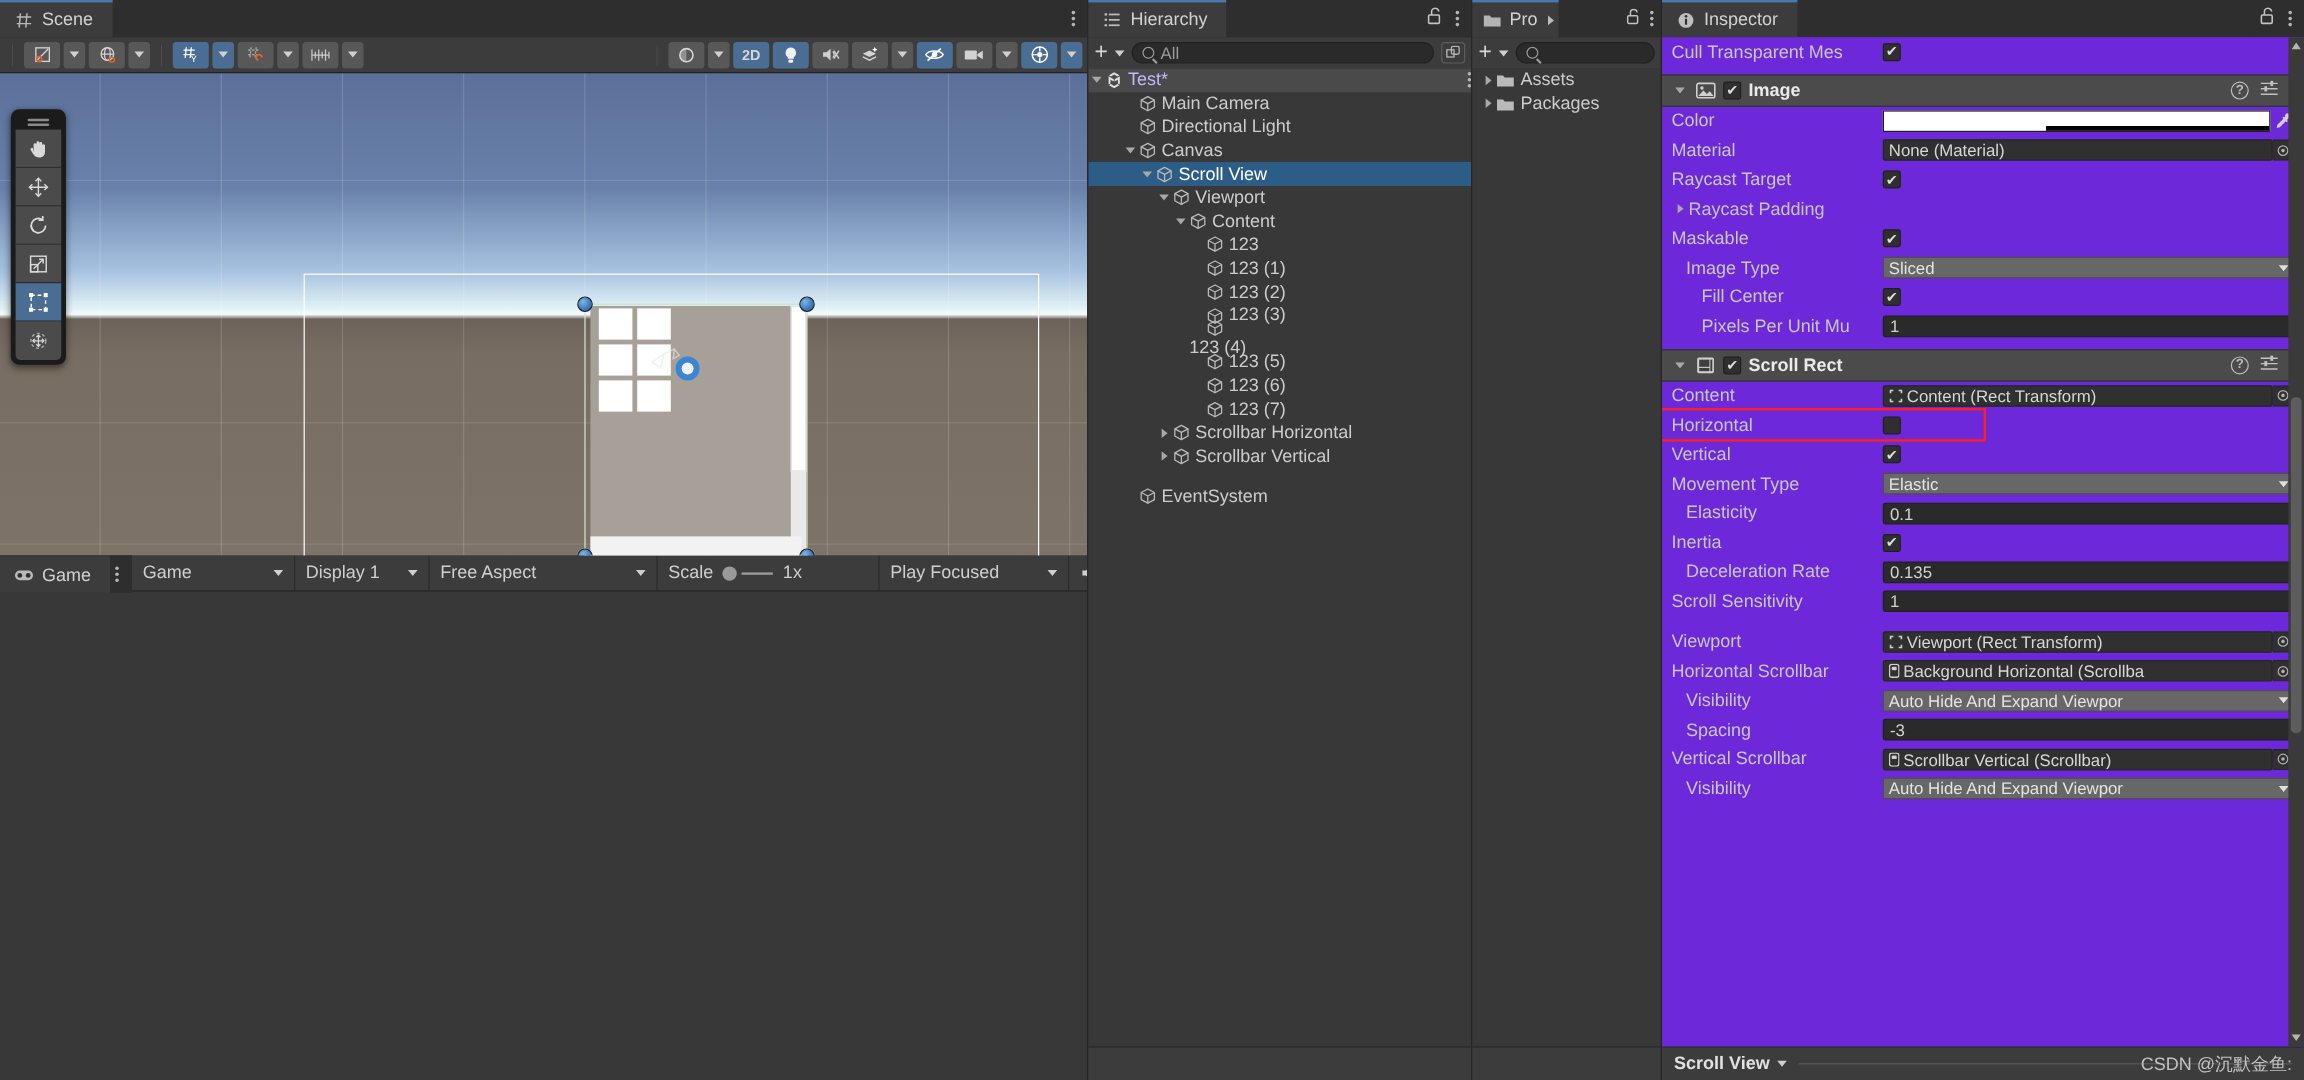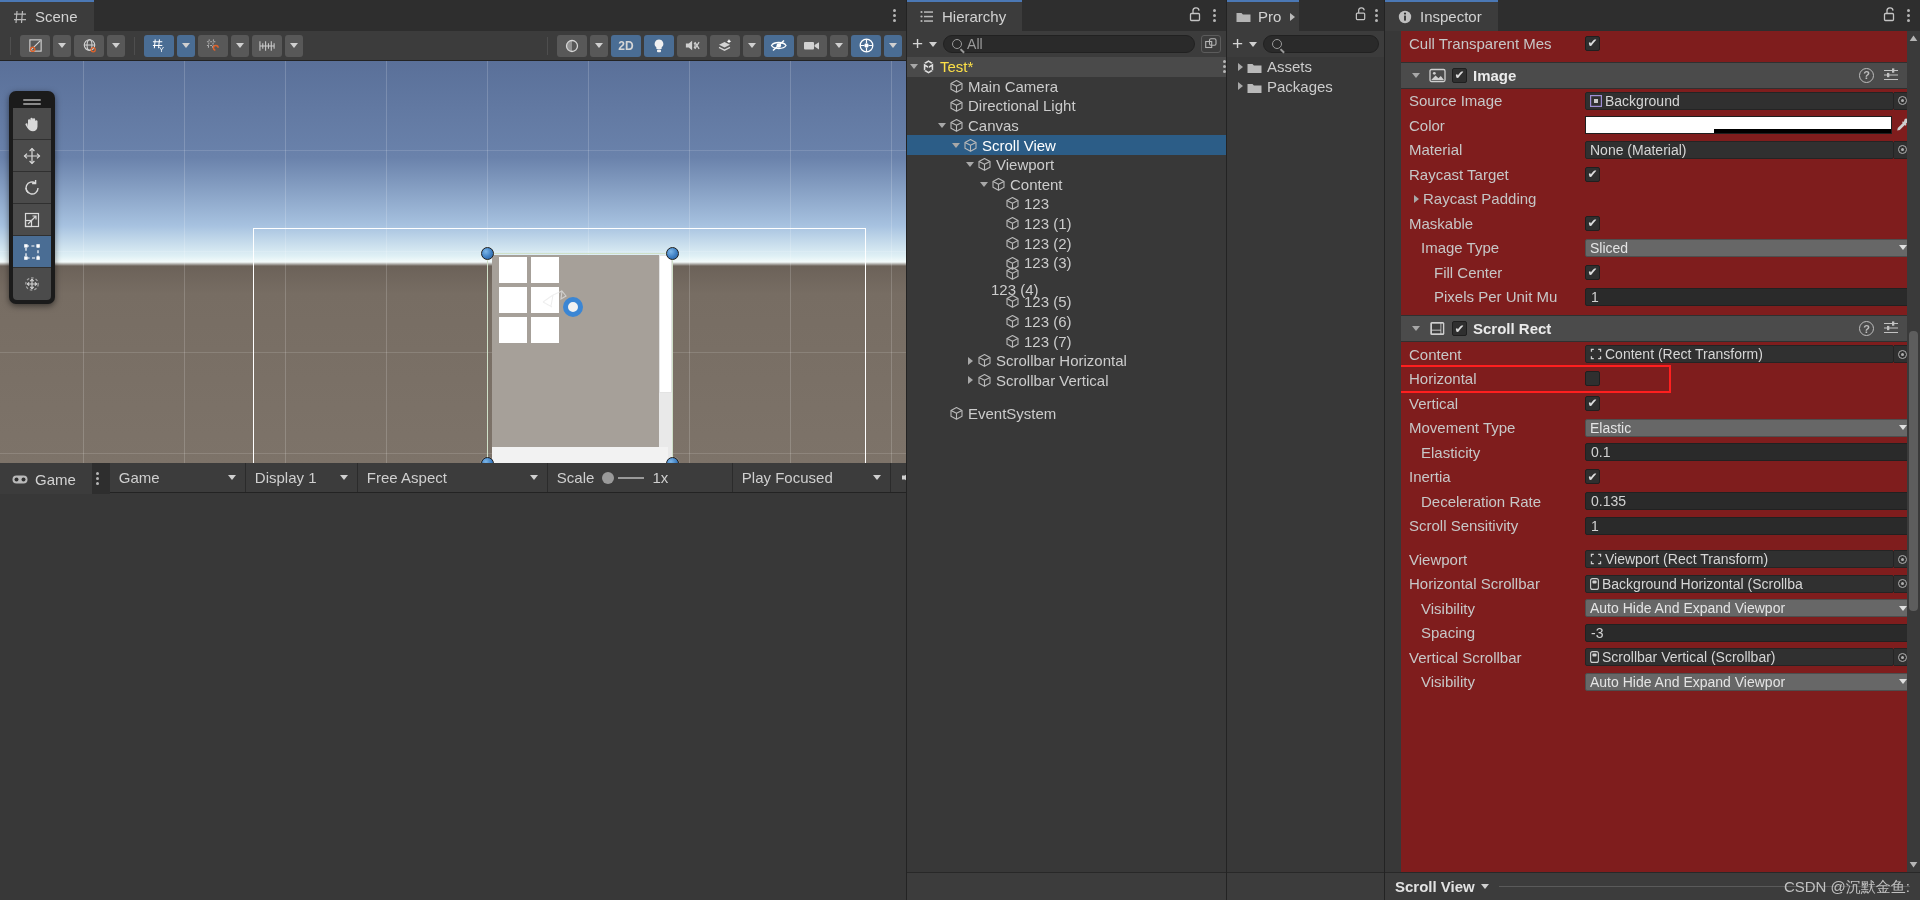--- a/index.html
+++ b/index.html
@@ -118,36 +118,36 @@
   .search-box {
     flex: 1; height: 18px; background: #2a2a2a; border: 1px solid #212121; border-radius: 9px;
     display: flex; align-items: center; gap: 5px; padding: 0 8px; color: #9a9a9a; font-size: 14px;
   }
   .mag { width: 10px; height: 10px; border: 1.5px solid #9a9a9a; border-radius: 50%; position: relative; flex: none; }
   .mag::after { content: ""; position: absolute; right: -4px; bottom: -3px; width: 5px; height: 1.5px; background: #9a9a9a; transform: rotate(45deg); }
   .sq-btn { width: 20px; height: 18px; border: 1px solid #5c5c5c; border-radius: 3px; display: flex; align-items: center; justify-content: center; }
 
   .hier-tree { flex: 1; background: #383838; overflow: hidden; padding-top: 0; }
   .row { height: 19.6px; display: flex; align-items: center; color: #cccccc; font-size: 15px; white-space: nowrap; }
-  .row.scene-root { background: #4a4a4a; color: #fde047; justify-content: space-between; padding-right: 0; }
+  .row.scene-root { background: #4a4a4a; color: #c4b5fd; justify-content: space-between; padding-right: 0; }
   .row.selected { background: #2c5d87; color: #ffffff; }
   .tri { width: 14px; flex: none; display: flex; align-items: center; justify-content: center; }
   .tri .down { width: 0; height: 0; border-left: 4.5px solid transparent; border-right: 4.5px solid transparent; border-top: 5px solid #a8a8a8; }
   .tri .right { width: 0; height: 0; border-top: 4.5px solid transparent; border-bottom: 4.5px solid transparent; border-left: 5px solid #a8a8a8; }
   .cube { width: 15px; height: 15px; flex: none; margin-right: 4px; }
   .unityicon { width: 15px; height: 15px; flex: none; margin-right: 4px; }
 
   
   .proj-panel { width: 158px; height: 900px; background: #383838; display: flex; flex-direction: column; border-left: 1px solid #232323; }
   .proj-tree { flex: 1; background: #383838; }
   .folder { width: 15px; height: 13px; flex: none; margin-right: 5px; }
 
   
   .insp-panel { width: 536px; height: 900px; background: #383838; display: flex; flex-direction: column; border-left: 1px solid #232323; }
-  .insp-body { flex: 1; overflow: hidden; position: relative; background: #7f1d1d; margin-left: 16px; }
+  .insp-body { flex: 1; overflow: hidden; position: relative; background: #6d28d9; }
 
   .prop-row { height: 24.5px; display: flex; align-items: center; padding-left: 8px; }
   .prop-label { width: 176px; color: #c7c7c7; font-size: 15px; flex: none; overflow: hidden; white-space: nowrap; }
   .prop-label.ind1 { padding-left: 12px; width: 176px; }
   .prop-label.ind2 { padding-left: 25px; width: 176px; }
   .prop-field { flex: 1; height: 18px; margin-right: 8px; display: flex; align-items: center; }
   .txtfield {
     flex: 1; height: 18px; background: #2a2a2a; border: 1px solid #212121; border-radius: 2px;
     color: #d2d2d2; font-size: 14px; padding: 0 5px; display: flex; align-items: center; gap: 4px;
   }
@@ -906,37 +906,20 @@
                 </g>
               </svg></span>
             <span class="kebab">
               <i></i>
               <i></i>
               <i></i>
             </span>
           </span>
         </div>
         <div class="prop-row">
-          <span class="prop-label">Source Image</span>
-          <span class="prop-field">
-            <span class="objfield">
-              <svg width="12" height="12" viewBox="0 0 12 12">
-                <rect x="0.6" y="0.6" width="10.8" height="10.8" fill="none" stroke="#9f8fd6" stroke-width="1.2"></rect>
-                <rect x="4" y="4" width="4" height="4" fill="#c9c9c9"></rect>
-              </svg>
-              <span>Background</span>
-            </span>
-            <span class="objbtn">
-              <span class="dot-ring">
-                <i></i>
-              </span>
-            </span>
-          </span>
-        </div>
-        <div class="prop-row">
           <span class="prop-label">Color</span>
           <span class="prop-field">
             <span class="colorfield"></span>
             <span class="eyedrop">
               <svg width="14" height="14" viewBox="0 0 14 14">
                 <path d="M9.6 1.2 a2 2 0 0 1 3 2.8 L10.8 6 l.8.8 -1 1 -.8-.8 -5 5 -2.6 .6 .6 -2.6 5 -5 -.8 -.8 1 -1 .8 .8z" fill="#cfcfcf"></path>
               </svg>
             </span>
           </span>
         </div>

